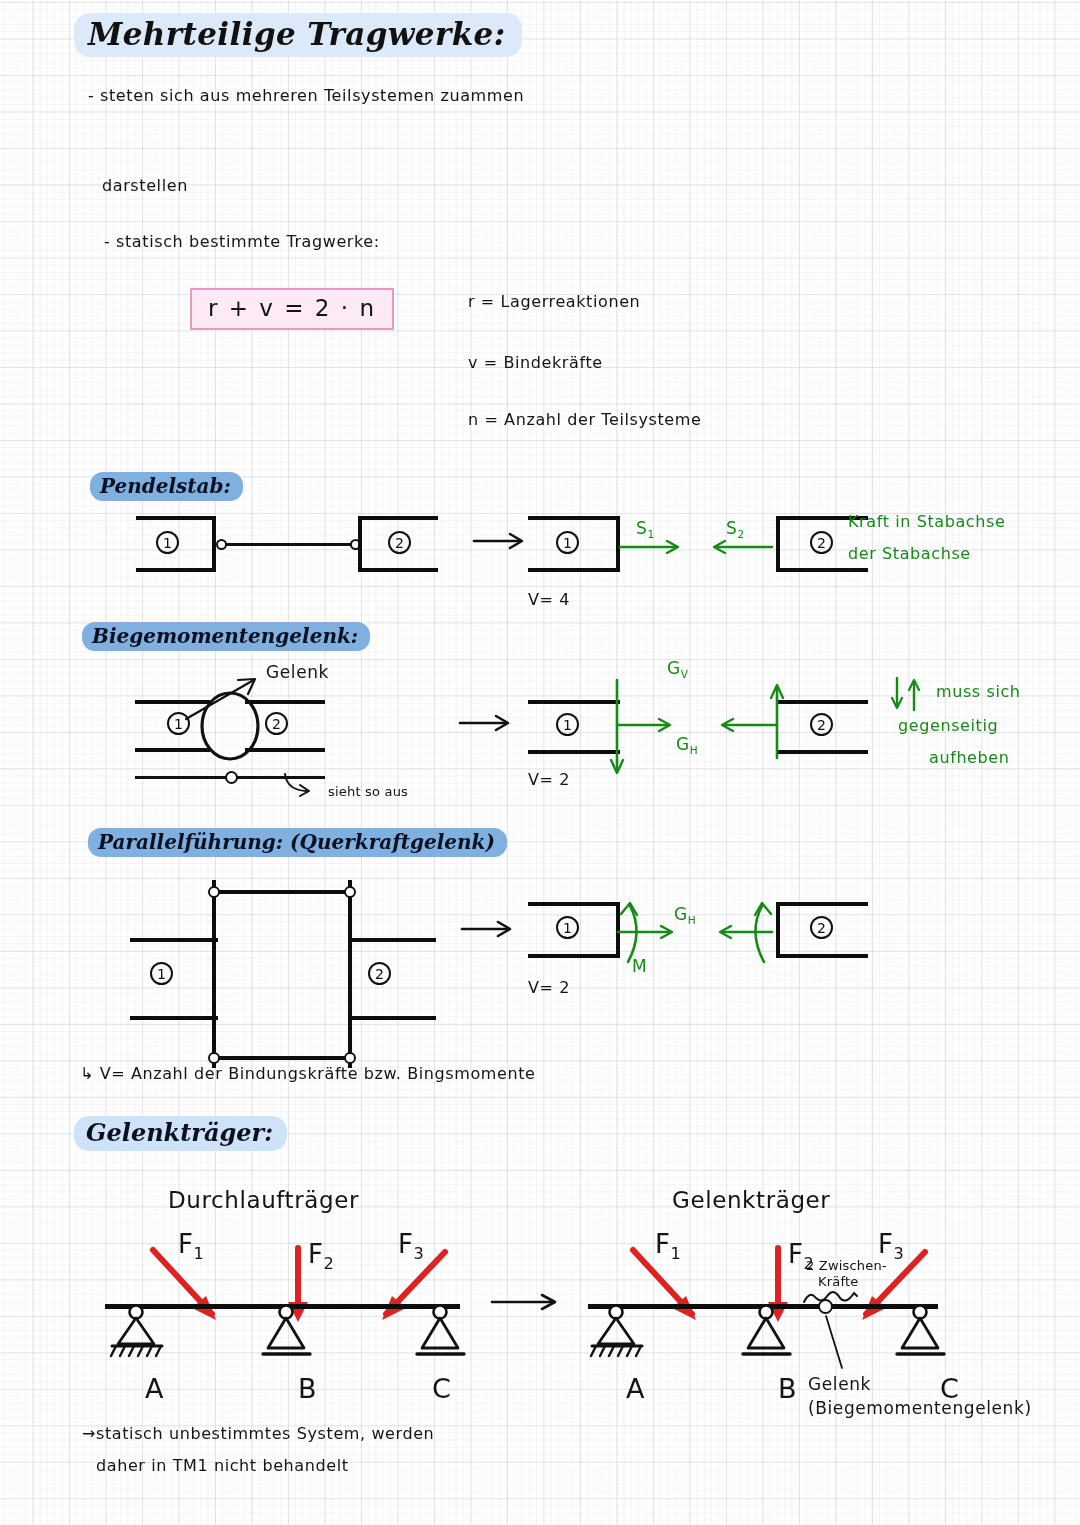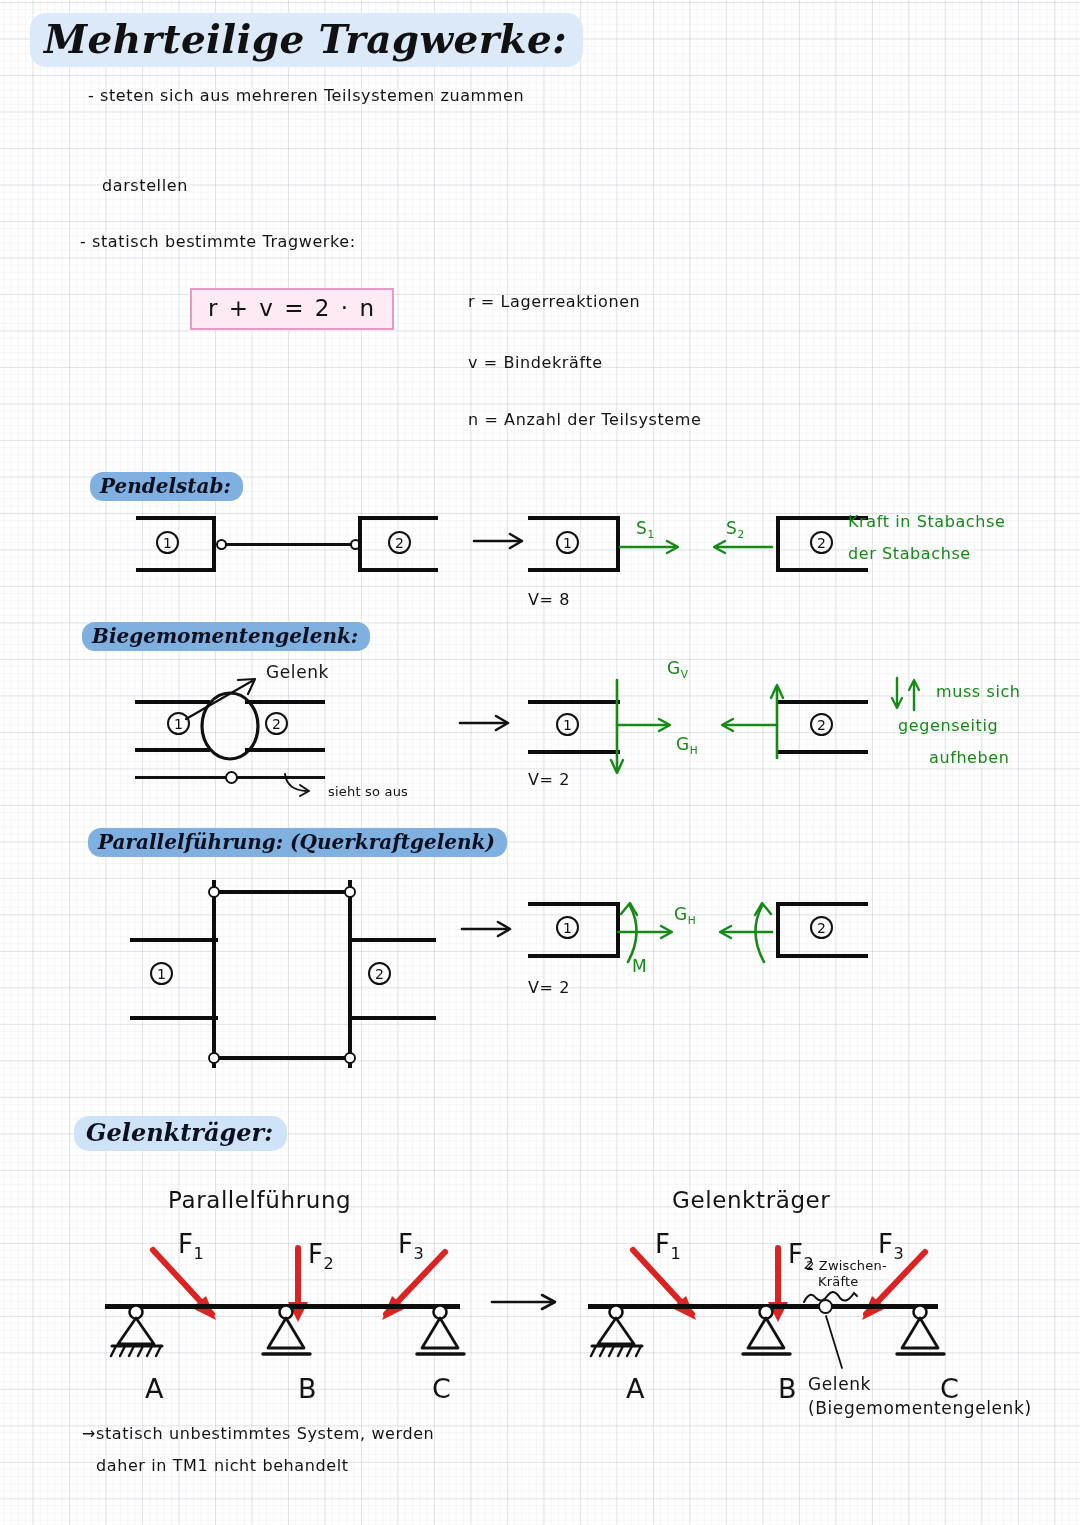--- a/index.html
+++ b/index.html
@@ -20,23 +20,24 @@
       linear-gradient(to bottom, rgba(150,160,175,.085) 1px, transparent 1px);
     background-size:36.5px 36.5px, 36.5px 36.5px, 7.3px 7.3px, 7.3px 7.3px;
     background-position:-4px 2px,-4px 2px,-4px 2px,-4px 2px;
   }
   .abs{position:absolute;}
 
   
   .maintitle{
     font-family:"DejaVu Serif", serif;
     font-style:italic;font-weight:700;
-    font-size:39px;color:#111;
+    font-size:31px;color:#111;
     letter-spacing:.4px;
     white-space:nowrap;
+    margin-left:44px;
   }
   .hl-main{
     background:#dbe9f9;
     border-radius:16px;
     padding:3px 16px 5px 14px;
   }
   .secttitle{
     font-family:"DejaVu Serif", serif;
     font-style:italic;font-weight:700;
     font-size:20px;color:#0b1020;
@@ -98,21 +99,21 @@
 <body>
 
 <div id="page">
 
   <div class="abs" style="left:30px;top:16px;">
     <span class="maintitle hl-main">Mehrteilige Tragwerke:</span>
   </div>
 
   <div class="abs hw" style="left:88px;top:86px;">- steten sich aus mehreren Teilsystemen zuammen</div>
   <div class="abs hw" style="left:102px;top:176px;">darstellen</div>
-  <div class="abs hw" style="left:80px;top:232px;text-align:center;">- statisch bestimmte Tragwerke:</div>
+  <div class="abs hw" style="left:104px;top:232px;text-align:center;">- statisch bestimmte Tragwerke:</div>
 
   <div class="abs" style="left:190px;top:288px;">
     <div class="formula">r + v = 2 · n</div>
   </div>
 
   <div class="abs hw" style="left:468px;top:292px;">r = Lagerreaktionen</div>
   <div class="abs hw" style="left:468px;top:353px;">v = Bindekräfte</div>
   <div class="abs hw" style="left:468px;top:410px;">n = Anzahl der Teilsysteme</div>
 
   <div class="abs" style="left:90px;top:474px;">
@@ -171,21 +172,21 @@
     </div>
 
     <div class="abs bar hbar" style="left:248px;top:0px;width:92px;"></div>
     <div class="abs bar hbar" style="left:248px;top:52px;width:92px;"></div>
     <div class="abs bar vbar" style="left:248px;top:0px;height:56px;"></div>
     <div class="abs circ-num" style="left:282px;top:15px;">2</div>
   </div>
 
   <div class="abs hw green" style="left:848px;top:512px;">Kraft in Stabachse</div>
   <div class="abs hw green" style="left:848px;top:544px;">der Stabachse</div>
-  <div class="abs hw" style="left:528px;top:590px;">V= 8</div>
+  <div class="abs hw" style="left:528px;top:590px;">V= 4</div>
 
   <div class="abs" style="left:82px;top:624px;">
     <span class="secttitle hl-sect">Biegemomentengelenk:</span>
   </div>
 
   <div class="abs" style="left:135px;top:700px;">
     <div class="abs bar hbar" style="left:0px;top:0px;width:75px;"></div>
     <div class="abs bar hbar" style="left:110px;top:0px;width:80px;"></div>
     <div class="abs bar hbar" style="left:0px;top:48px;width:75px;"></div>
     <div class="abs bar hbar" style="left:110px;top:48px;width:80px;"></div>
@@ -333,26 +334,27 @@
       <svg width="80" height="92" viewBox="0 0 80 92">
         <path d="M52 16 Q38 42 54 72" stroke="#168a16" stroke-width="2.6" fill="none" stroke-linecap="round"></path>
         <path d="M45 25 L52 13 L61 24" stroke="#168a16" stroke-width="2.4" fill="none" stroke-linecap="round" stroke-linejoin="round"></path>
         <path d="M62 42 L12 42" stroke="#168a16" stroke-width="2.6" fill="none" stroke-linecap="round"></path>
         <path d="M21 36 L10 42 L21 48" stroke="#168a16" stroke-width="2.4" fill="none" stroke-linecap="round" stroke-linejoin="round"></path>
       </svg>
     </div>
   </div>
   <div class="abs hw" style="left:528px;top:978px;">V= 2</div>
 
+  <div class="abs hw" style="left:80px;top:1064px;">↳ V= Anzahl der Bindungskräfte bzw. Bingsmomente</div>
 
   <div class="abs" style="left:74px;top:1118px;">
     <span class="secttitle hl-sect2" style="font-size:24px;">Gelenkträger:</span>
   </div>
 
-  <div class="abs hw lg" style="left:168px;top:1186px;">Parallelführung</div>
+  <div class="abs hw lg" style="left:168px;top:1186px;">Durchlaufträger</div>
 
   <div class="abs hw" style="left:178px;top:1228px;font-size:26px;">
     <span>F</span><sub>1</sub>
   </div>
   <div class="abs hw" style="left:308px;top:1238px;font-size:26px;">
     <span>F</span><sub>2</sub>
   </div>
   <div class="abs hw" style="left:398px;top:1228px;font-size:26px;">
     <span>F</span><sub>3</sub>
   </div>

